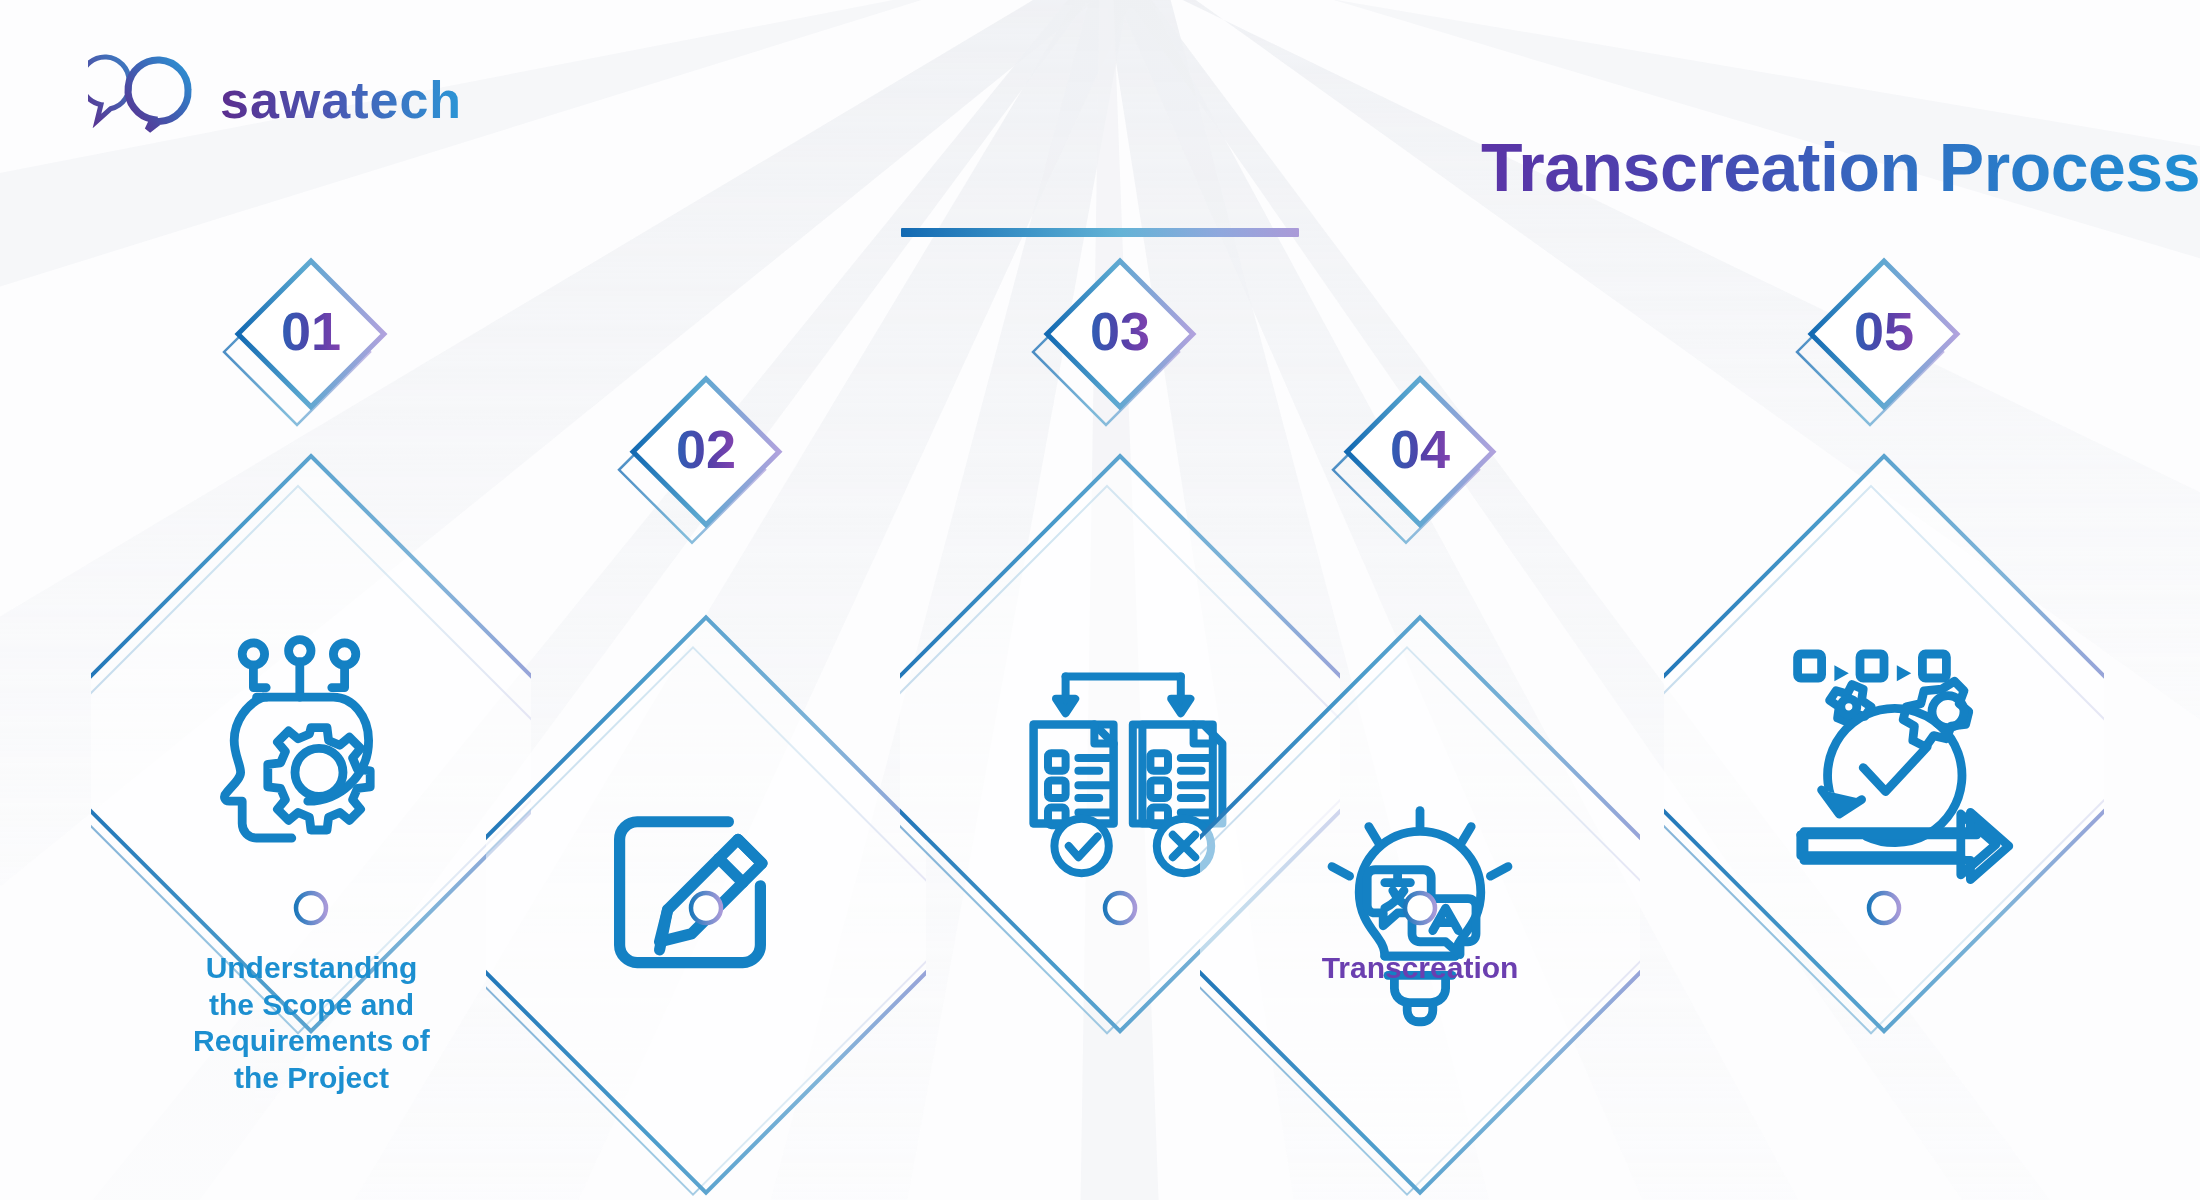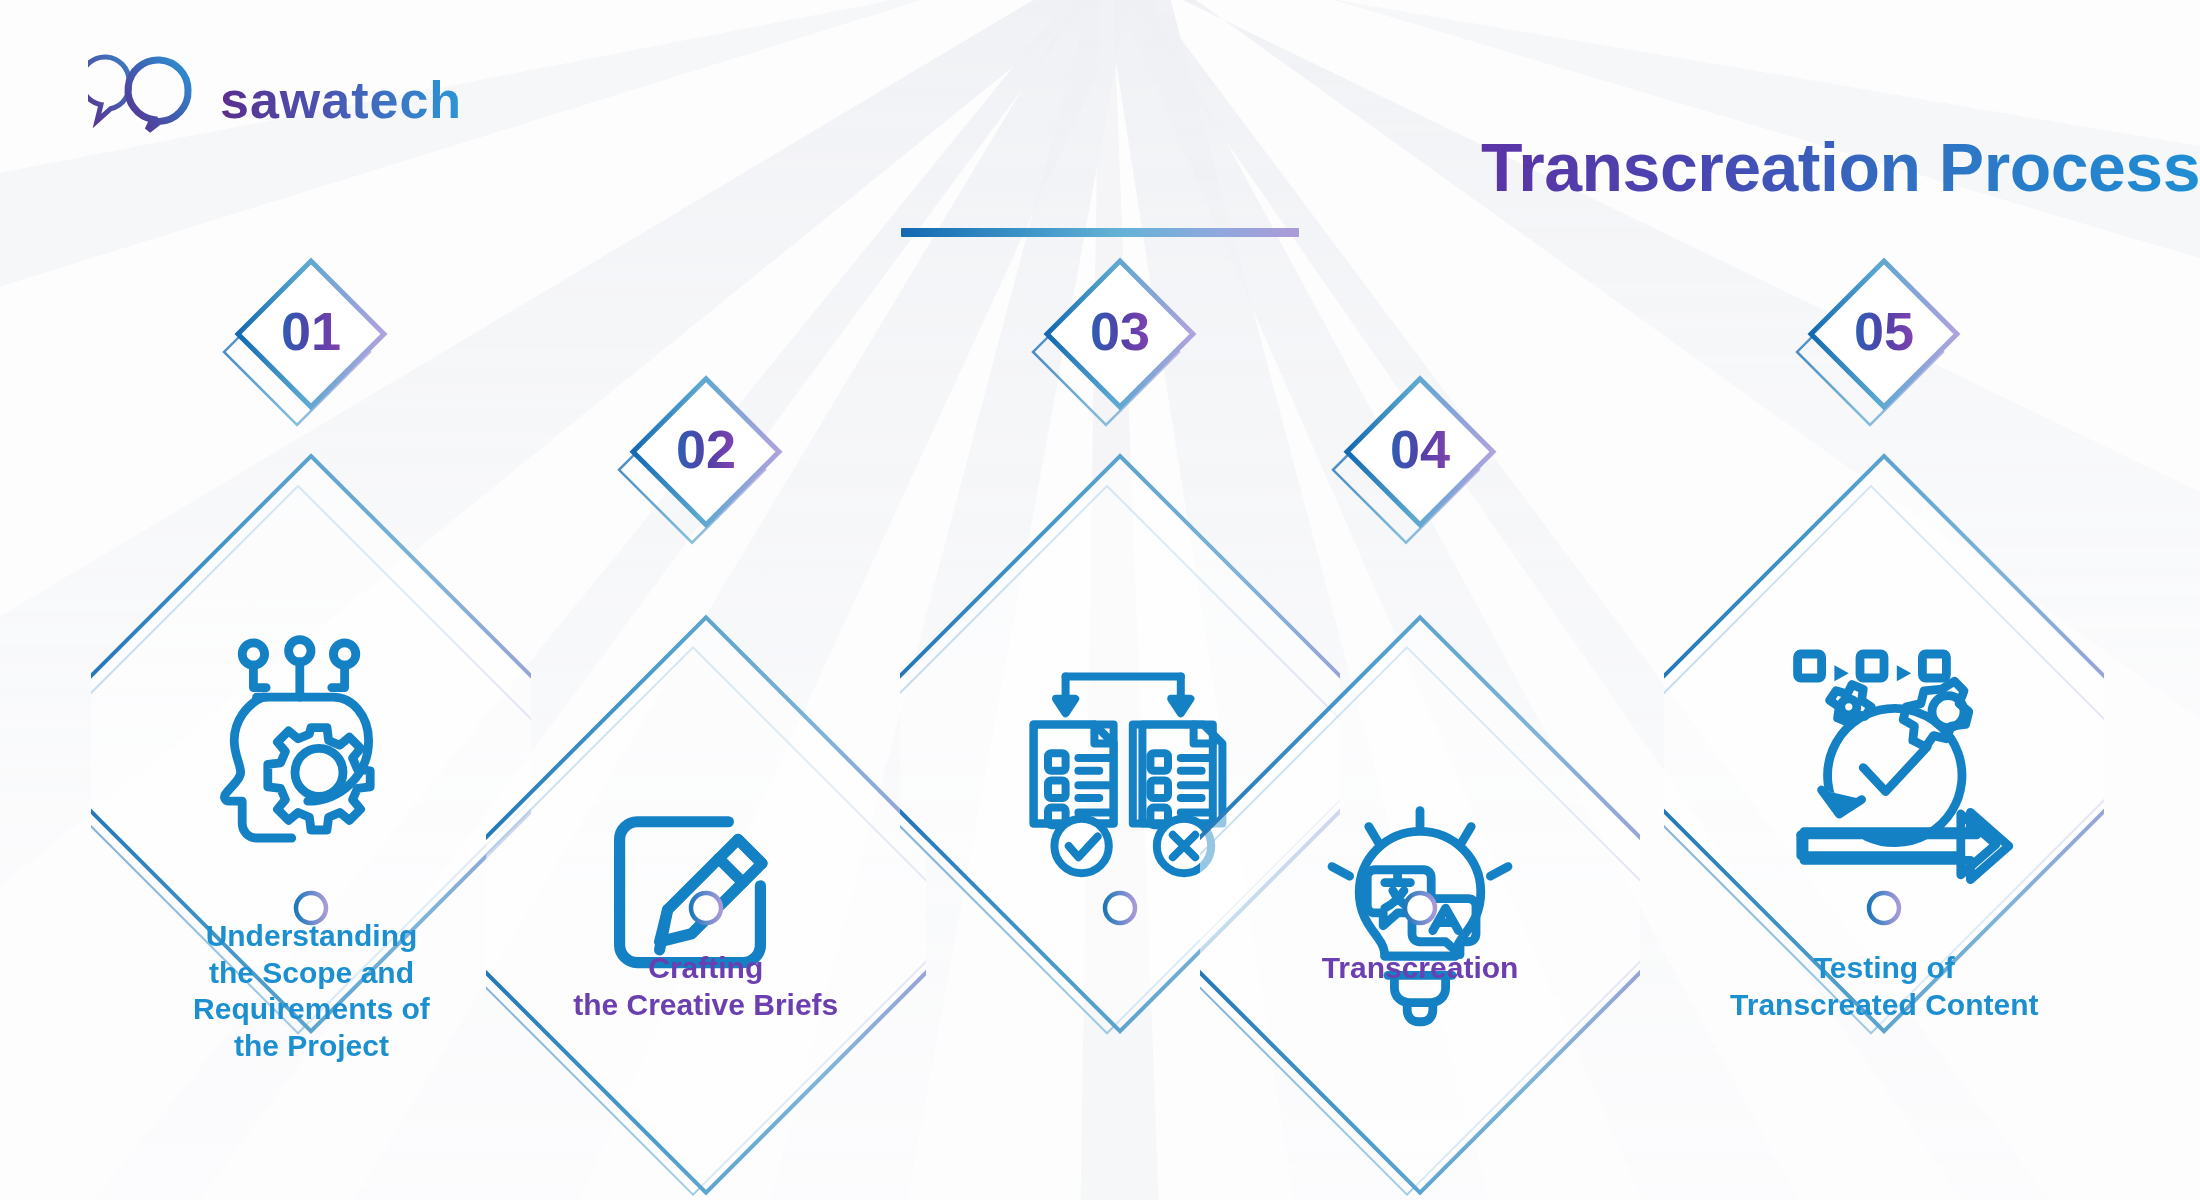--- a/index.html
+++ b/index.html
@@ -159,21 +159,21 @@
 
     <polygon points="220,260.96938775510205 292.9591836734694,333.92857142857144 220,406.88775510204084 147.0408163265306,333.92857142857144" transform="translate(-14,18)" fill="none" stroke="url(#ng0)" stroke-width="2.5" opacity="0.75"></polygon>
 
     <polygon points="220,260.96938775510205 292.9591836734694,333.92857142857144 220,406.88775510204084 147.0408163265306,333.92857142857144" fill="#ffffff" stroke="url(#ng0)" stroke-width="5"></polygon>
 
     <text class="num" x="220" y="349.92857142857144" text-anchor="middle" font-family="'Liberation Sans',sans-serif" font-size="54" font-weight="bold" fill="url(#tg0)">01</text>
 
     <line x1="220" y1="1031.25" x2="220" y2="892" stroke="url(#cg0)" stroke-width="2.6"></line>
     <circle cx="220" cy="908" r="15" fill="#ffffff" stroke="url(#cg0)" stroke-width="4.5"></circle>
   </svg>
-  <div class="label blue" style="top:918px">Understanding
+  <div class="label blue" style="top:950px">Understanding
 the Scope and
 Requirements of
 the Project</div>
       </div>
       <div class="step" style="left: 485.74px;">
   <svg class="dia-svg" width="440" height="1200" viewBox="0 0 440 1200">
     <defs>
       <linearGradient id="dg1" x1="0" y1="0" x2="1" y2="0">
         <stop offset="0%" stop-color="#1269b2"></stop>
         <stop offset="40%" stop-color="#4b9ccb"></stop>
@@ -215,22 +215,20 @@
 
     <polygon points="220,378.8265306122449 292.9591836734694,451.7857142857143 220,524.7448979591836 147.0408163265306,451.7857142857143" transform="translate(-14,18)" fill="none" stroke="url(#ng1)" stroke-width="2.5" opacity="0.75"></polygon>
 
     <polygon points="220,378.8265306122449 292.9591836734694,451.7857142857143 220,524.7448979591836 147.0408163265306,451.7857142857143" fill="#ffffff" stroke="url(#ng1)" stroke-width="5"></polygon>
 
     <text class="num" x="220" y="467.7857142857143" text-anchor="middle" font-family="'Liberation Sans',sans-serif" font-size="54" font-weight="bold" fill="url(#tg1)">02</text>
 
     <line x1="220" y1="1192.6020408163267" x2="220" y2="892" stroke="url(#cg1)" stroke-width="2.6"></line>
     <circle cx="220" cy="908" r="15" fill="#ffffff" stroke="url(#cg1)" stroke-width="4.5"></circle>
   </svg>
-  <div class="label purple" style="top:950px">Crafting
-the Creative Briefs</div>
       </div>
       <div class="step" style="left: 900px;">
   <svg class="dia-svg" width="440" height="1200" viewBox="0 0 440 1200">
     <defs>
       <linearGradient id="dg2" x1="0" y1="0" x2="1" y2="0">
         <stop offset="0%" stop-color="#1269b2"></stop>
         <stop offset="40%" stop-color="#4b9ccb"></stop>
         <stop offset="70%" stop-color="#7fb4d8"></stop>
         <stop offset="100%" stop-color="#a89ad9"></stop>
       </linearGradient>
@@ -417,18 +415,16 @@
 
     <polygon points="220,260.96938775510205 292.9591836734694,333.92857142857144 220,406.88775510204084 147.0408163265306,333.92857142857144" transform="translate(-14,18)" fill="none" stroke="url(#ng4)" stroke-width="2.5" opacity="0.75"></polygon>
 
     <polygon points="220,260.96938775510205 292.9591836734694,333.92857142857144 220,406.88775510204084 147.0408163265306,333.92857142857144" fill="#ffffff" stroke="url(#ng4)" stroke-width="5"></polygon>
 
     <text class="num" x="220" y="349.92857142857144" text-anchor="middle" font-family="'Liberation Sans',sans-serif" font-size="54" font-weight="bold" fill="url(#tg4)">05</text>
 
     <line x1="220" y1="1031.25" x2="220" y2="892" stroke="url(#cg4)" stroke-width="2.6"></line>
     <circle cx="220" cy="908" r="15" fill="#ffffff" stroke="url(#cg4)" stroke-width="4.5"></circle>
   </svg>
-  <div class="label blue" style="top:950px">Testing of
-Transcreated Content</div>
       </div>
     </div>
 
 </div>
 
 </body></html>

